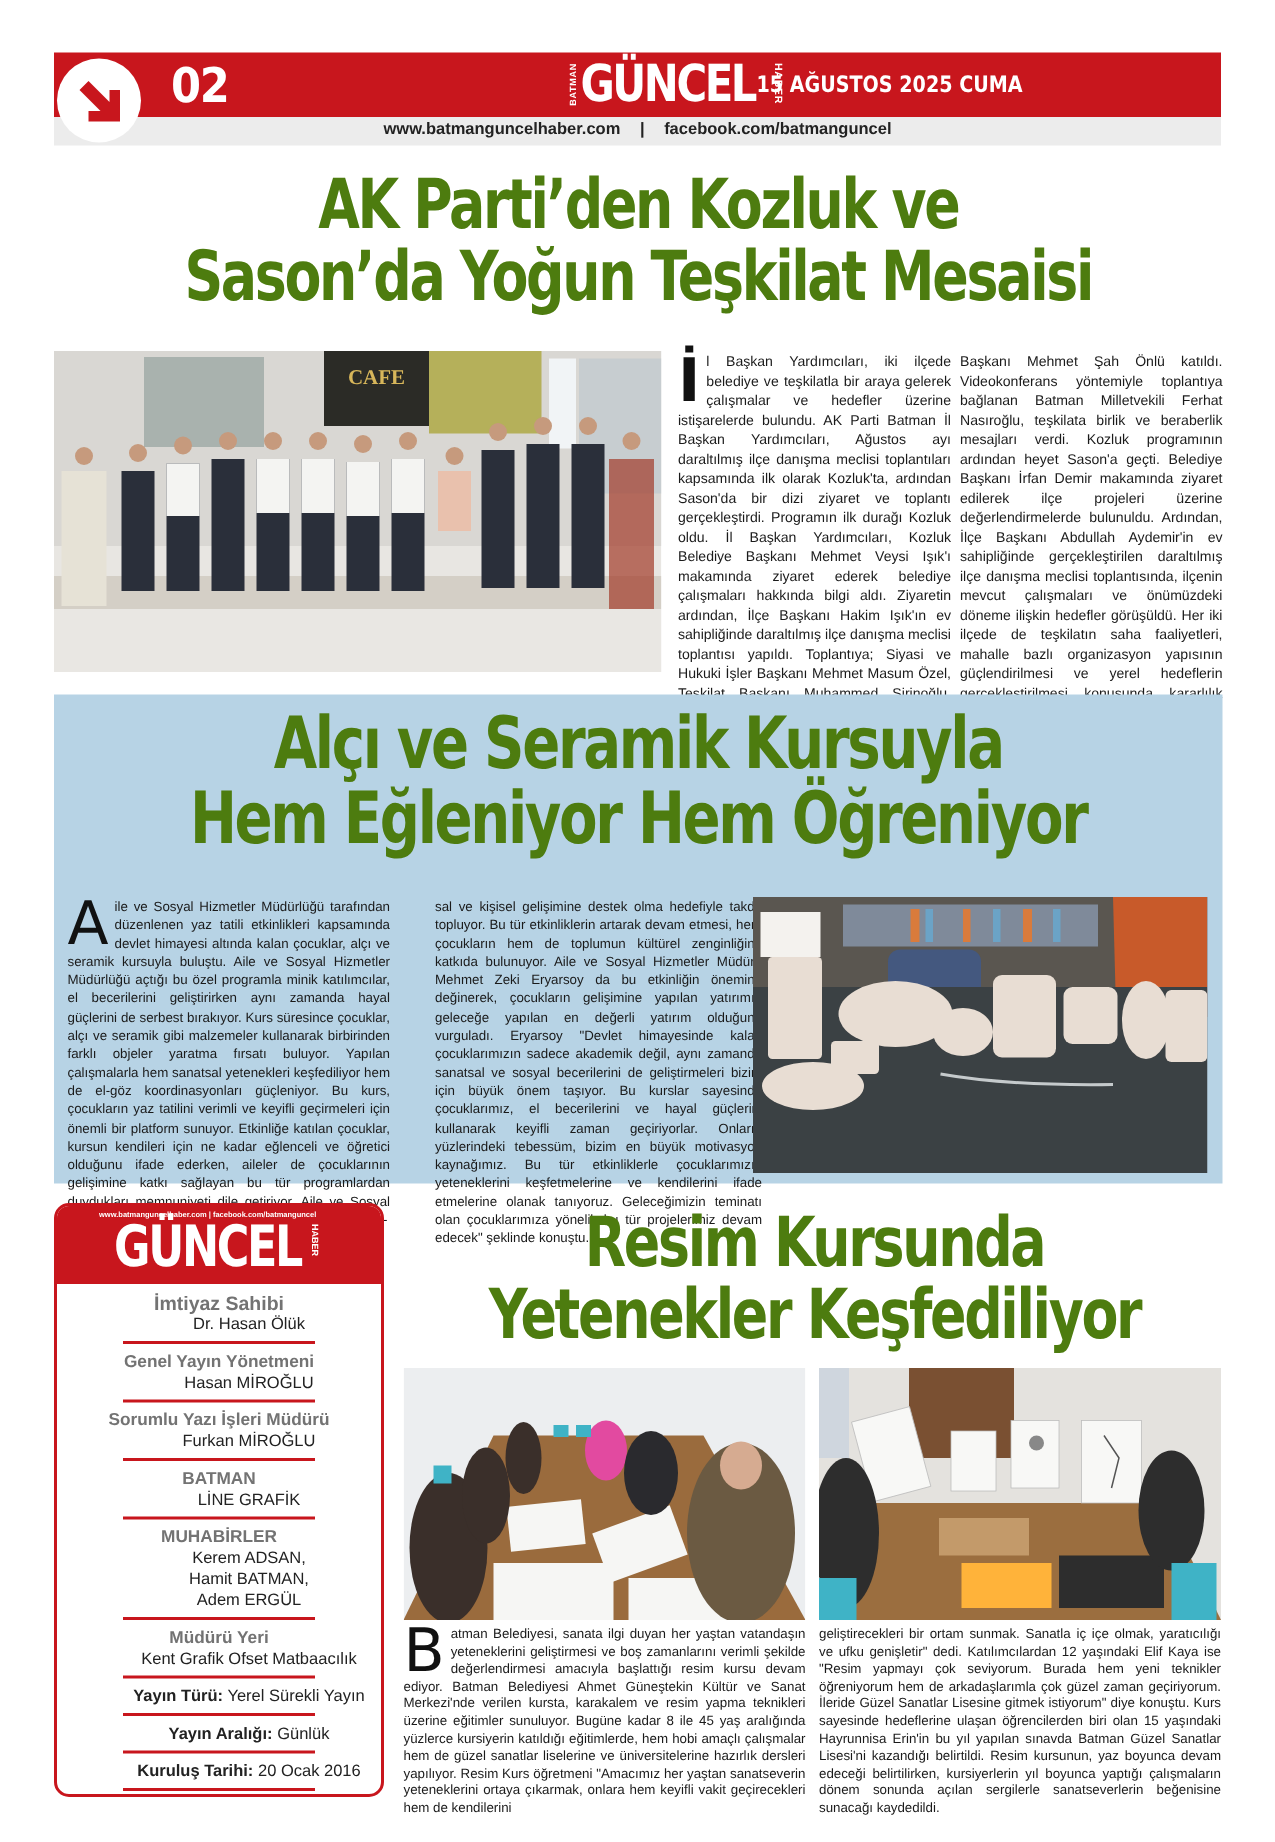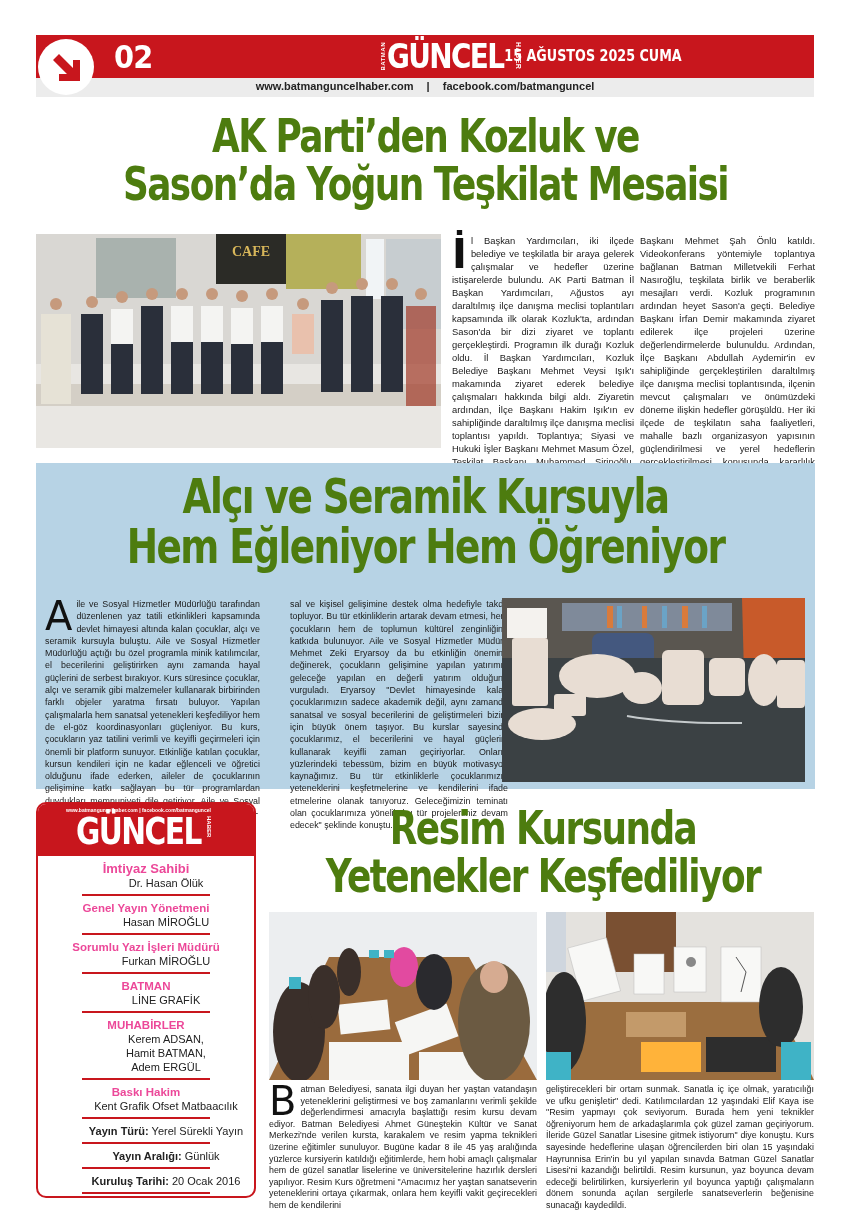--- a/index.html
+++ b/index.html
@@ -38,21 +38,21 @@
 
   
   .imprint { position: absolute; left: 36px; top: 802px; width: 220px; height: 396px; border: 2px solid #c8161d; border-radius: 10px; background: #fff; overflow: hidden; }
   .imp-head { position: absolute; left: 0; top: 0; width: 216px; height: 52px; background: #c8161d; }
   .imp-head .tiny { position: absolute; left: 28px; top: 3px; color: #fff; font-size: 5px; font-weight: bold; }
   .imp-head .logo { position: absolute; left: 38px; top: 8px; color: #fff; font-family: "DejaVu Sans", sans-serif; font-weight: bold; font-size: 38px; letter-spacing: -2px; transform: scaleX(0.78); transform-origin: left; line-height: 1; }
   .imp-head .haber { position: absolute; left: 168px; top: 12px; color: #fff; font-size: 6px; font-weight: bold; writing-mode: vertical-rl; }
   .imp-body { position: absolute; left: 0; top: 56px; width: 216px; text-align: center; }
   .imp-blk { padding: 2px 0 4px; }
   .imp-rule { width: 128px; height: 2px; background: #c8161d; margin: 0 auto 3px; }
-  .imp-title { font-weight: bold; font-size: 11.5px; line-height: 14px; color: #ec4899; }
+  .imp-title { font-weight: bold; font-size: 11.5px; line-height: 14px; color: #737373; }
   .imp-title.big { font-size: 13px; }
   .imp-val { font-size: 11px; line-height: 14px; color: #222; margin-left: 40px; }
   .imp-inline b { font-weight: bold; }
   .imp-note { font-size: 11px; line-height: 14px; color: #222; padding: 2px 8px 0; }
 </style>
 </head>
 <body>
 
 <header class="masthead">
   <div class="mast-red"></div>
@@ -215,21 +215,21 @@
     </div>
     <div class="imp-rule"></div>
     <div class="imp-blk">
       <div class="imp-title">MUHABİRLER</div>
       <div class="imp-val">Kerem ADSAN,</div>
       <div class="imp-val">Hamit BATMAN,</div>
       <div class="imp-val">Adem ERGÜL</div>
     </div>
     <div class="imp-rule"></div>
     <div class="imp-blk">
-      <div class="imp-title">Baskı Hakim</div>
+      <div class="imp-title">Müdürü Yeri</div>
       <div class="imp-val">Kent Grafik Ofset Matbaacılık</div>
     </div>
     <div class="imp-rule"></div>
     <div class="imp-blk imp-val imp-inline">
       <b>Yayın Türü:</b> <span>Yerel Sürekli Yayın</span>
     </div>
     <div class="imp-rule"></div>
     <div class="imp-blk imp-val imp-inline">
       <b>Yayın Aralığı:</b> <span>Günlük</span>
     </div>

